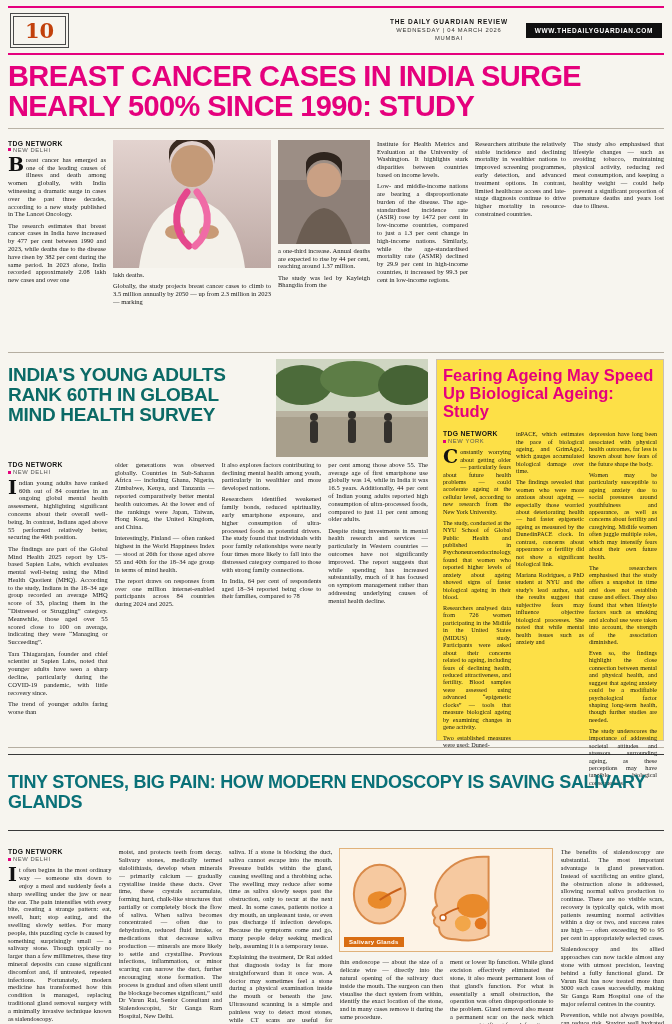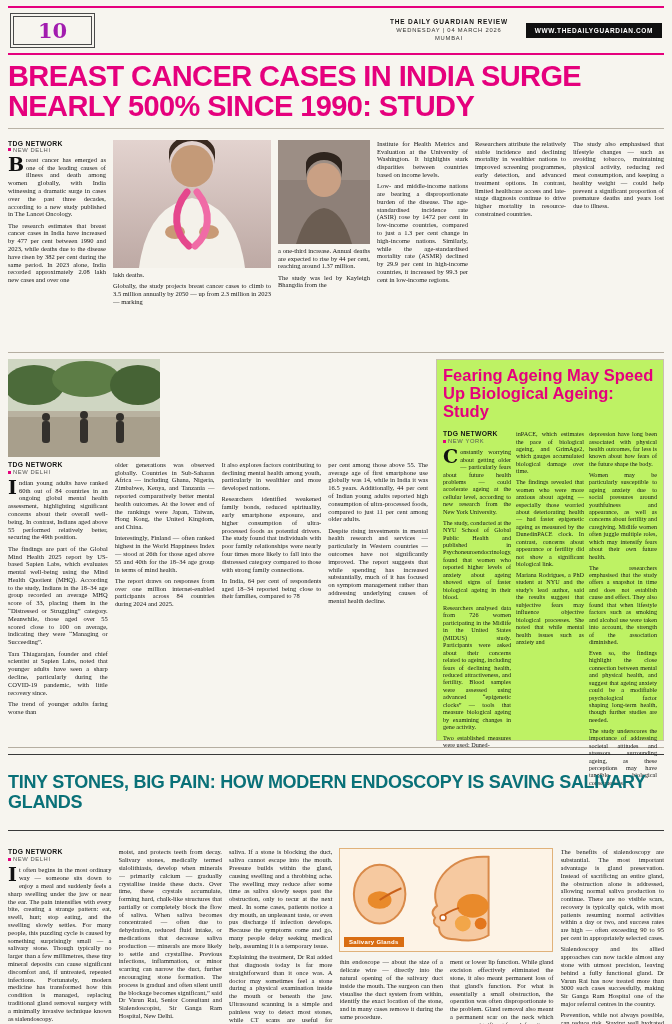--- a/index.html
+++ b/index.html
@@ -2,21 +2,21 @@
 <html lang="en"><head>
 <meta charset="utf-8">
 <style>
   *{margin:0;padding:0;box-sizing:border-box}
   html,body{width:672px;height:1024px;overflow:hidden}
   body{background:#f7f5ef;font-family:"Liberation Serif",serif;color:#151515}
   .page{padding:6px 8px 0}
   
   .topline{height:2px;background:#e5007d}
   .masthead{display:flex;align-items:center;gap:10px;padding:5px 2px;border-bottom:2px solid #e5007d}
-  .pagenum{border:4px double #4a4a4a;padding:0 24px;font:700 21px "DejaVu Serif",serif;color:#a21caf;line-height:27px}
+  .pagenum{border:4px double #4a4a4a;padding:0 11px;font:700 21px "DejaVu Serif",serif;color:#c2410c;line-height:27px}
   .mast-title{font:700 26px "DejaVu Serif",serif;letter-spacing:1px;color:#101010;white-space:nowrap}
   .mast-center{margin-left:auto;text-align:center;font-family:"Liberation Sans",sans-serif;line-height:1.35}
   .mast-center .l1{font-size:6.5px;font-weight:700;letter-spacing:.8px}
   .mast-center .l2,.mast-center .l3{font-size:5.8px;letter-spacing:.8px;color:#333}
   .mast-site{background:#101010;color:#fff;font:700 6.5px "Liberation Sans",sans-serif;letter-spacing:.6px;padding:4px 9px;margin-left:8px}
   
   .byline{font-family:"Liberation Sans",sans-serif;margin-bottom:3px}
   .byline .net{font-weight:700;font-size:6.8px;letter-spacing:.3px}
   .byline .loc{font-size:5.8px;color:#555;letter-spacing:.6px;display:flex;align-items:center;gap:2px}
   .sq{width:3px;height:3px;background:#e5007d;display:inline-block}
@@ -36,21 +36,21 @@
   .a1-f2{flex:none;width:92px;display:flex;flex-direction:column}
   .a1-f2 .ph{height:104px}
   .under{flex:1;margin-top:3px}
   
   .mid{display:flex;gap:8px;height:382px}
   .mind{flex:1;display:flex;flex-direction:column}
   .mind-top{display:flex;gap:8px;margin-bottom:4px}
   .mind-head{flex:1;font:800 19px/1.05 "Liberation Sans",sans-serif;color:#0b6a66;letter-spacing:-.3px;text-transform:uppercase;padding-top:6px}
   .mind-photo{flex:none;width:152px;height:98px}
   .mind .cols{flex:1}
-  .agebox{flex:none;width:228px;border:1px solid #c9bfb2;background:#bef264;padding:6px;display:flex;flex-direction:column}
+  .agebox{flex:none;width:228px;border:1px solid #c9bfb2;background:#fde047;padding:6px;display:flex;flex-direction:column}
   .age-head{font:700 16.5px/1.1 "Liberation Sans",sans-serif;color:#e5007d;margin-bottom:5px}
   .age-photo{width:100%;height:96px;margin-bottom:5px}
   .agebox .cols{flex:1;gap:5px}
   .agebox .col{font-size:6.2px}
   
   .sal-head{font:800 18px/1.1 "Liberation Sans",sans-serif;color:#0a7178;letter-spacing:-.3px;text-transform:uppercase;border-top:1px solid #3a3a3a;border-bottom:1px solid #3a3a3a;padding:18px 0;margin-bottom:17px}
   .sal-body{position:relative}
   .sal-body .cols{height:242px}
   .padtop{padding-top:110px}
   .illus{position:absolute;left:331px;top:0;width:214px;height:104px;border:1px solid #e0b27a;background:#fdf3e6}
@@ -140,20 +140,21 @@
         </div>
     </div>
   </section>
 
   <div class="divider"></div>
 
   <section class="mid">
 
     <article class="mind">
       <div class="mind-top">
+        <h2 class="mind-head">INDIA'S YOUNG ADULTS RANK 60TH IN GLOBAL MIND HEALTH SURVEY</h2>
         <figure class="mind-photo">
           <svg viewBox="0 0 152 98" preserveAspectRatio="none">
             <rect width="152" height="98" fill="#b9b2a0"></rect>
             <rect width="152" height="52" fill="#cfd6c2"></rect>
             <ellipse cx="26" cy="26" rx="30" ry="20" fill="#4c6b3a"></ellipse>
             <ellipse cx="78" cy="20" rx="34" ry="18" fill="#5d7d46"></ellipse>
             <ellipse cx="130" cy="26" rx="28" ry="20" fill="#466335"></ellipse>
             <rect y="58" width="152" height="40" fill="#a89f8c"></rect>
             <g fill="#33302c">
               <circle cx="38" cy="58" r="4"></circle>

